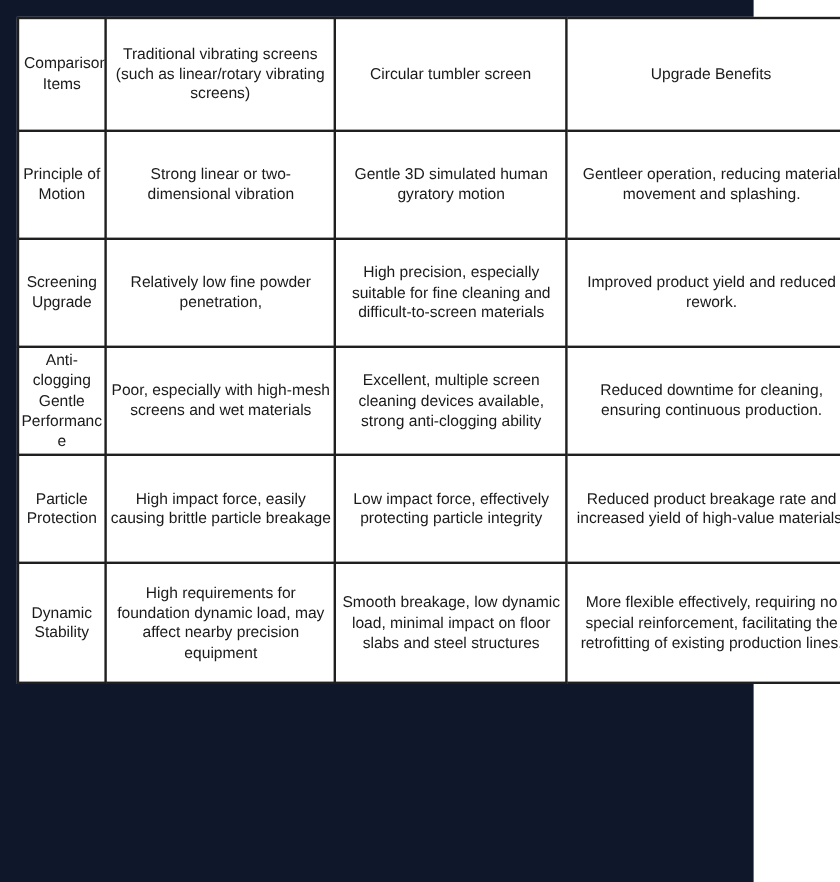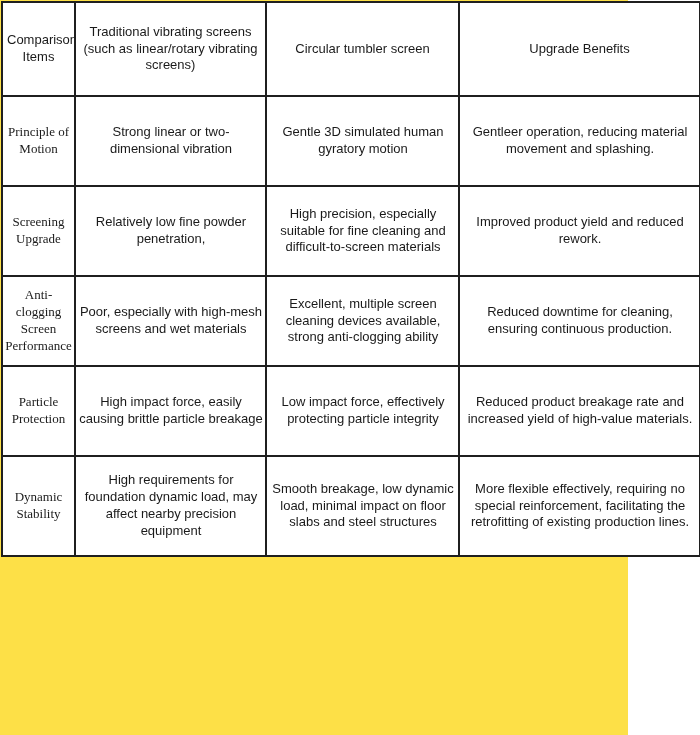--- a/index.html
+++ b/index.html
@@ -7,22 +7,22 @@
     padding: 0;
     background: #ffffff;
     width: 700px;
     height: 735px;
     font-family: "Liberation Sans", sans-serif;
   }
   .page {
     width: 628px;
     height: 735px;
     box-sizing: border-box;
-    padding: 1px;
-    background: #fde047;
+    padding: 14px;
+    background: #0f172a;
   }
   table.cmp {
     border-collapse: collapse;
     table-layout: fixed;
     width: 698px;
     background: #ffffff;
   }
   table.cmp th,
   table.cmp td {
     border: 2px solid #1f1f1f;
@@ -47,21 +47,20 @@
   table.cmp th {
     text-align: center;
     padding: 2px 4px;
   }
   
   table.cmp td.item {
     text-align: center;
     padding: 2px 0;
     overflow-wrap: break-word;
     word-break: break-word;
-    font-family: Liberation Serif, serif;
   }
   
   table.cmp td.cell {
     text-align: center;
     padding: 2px 2px 2px 3px;
   }
 </style>
 </head>
 <body>
 
@@ -88,21 +87,21 @@
         <td class="cell">Gentle 3D simulated human gyratory motion</td>
         <td class="cell">Gentleer operation, reducing material movement and splashing.</td>
       </tr>
       <tr class="r-body">
         <td class="item">Screening Upgrade</td>
         <td class="cell">Relatively low fine powder penetration,</td>
         <td class="cell">High precision, especially suitable for fine cleaning and difficult-to-screen materials</td>
         <td class="cell">Improved product yield and reduced rework.</td>
       </tr>
       <tr class="r-body">
-        <td class="item">Anti-clogging Screen Performance</td>
+        <td class="item">Anti-clogging Gentle Performance</td>
         <td class="cell">Poor, especially with high-mesh screens and wet materials</td>
         <td class="cell">Excellent, multiple screen cleaning devices available, strong anti-clogging ability</td>
         <td class="cell">Reduced downtime for cleaning, ensuring continuous production.</td>
       </tr>
       <tr class="r-body">
         <td class="item">Particle Protection</td>
         <td class="cell">High impact force, easily causing brittle particle breakage</td>
         <td class="cell">Low impact force, effectively protecting particle integrity</td>
         <td class="cell">Reduced product breakage rate and increased yield of high-value materials.</td>
       </tr>

